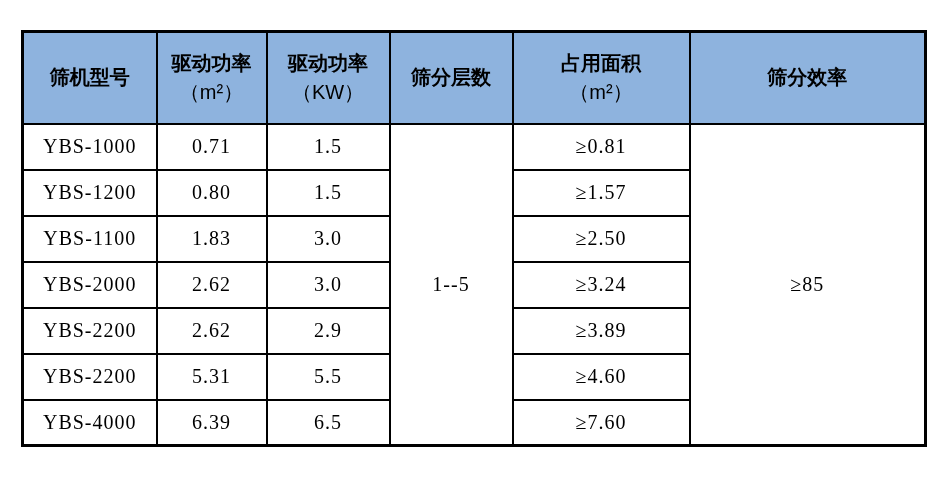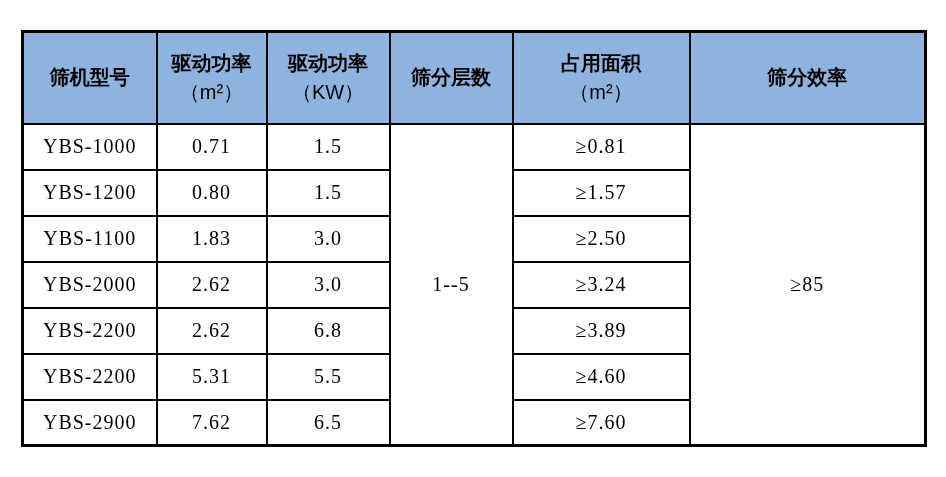--- a/index.html
+++ b/index.html
@@ -96,30 +96,30 @@
       </tr>
       <tr>
         <td>YBS-2000</td>
         <td>2.62</td>
         <td>3.0</td>
         <td>≥3.24</td>
       </tr>
       <tr>
         <td>YBS-2200</td>
         <td>2.62</td>
-        <td>6.8</td>
+        <td>2.9</td>
         <td>≥3.89</td>
       </tr>
       <tr>
         <td>YBS-2200</td>
         <td>5.31</td>
         <td>5.5</td>
         <td>≥4.60</td>
       </tr>
       <tr>
-        <td>YBS-2900</td>
-        <td>7.62</td>
+        <td>YBS-4000</td>
+        <td>6.39</td>
         <td>6.5</td>
         <td>≥7.60</td>
       </tr>
     </tbody>
   </table>
 </div>
 
 </body></html>

